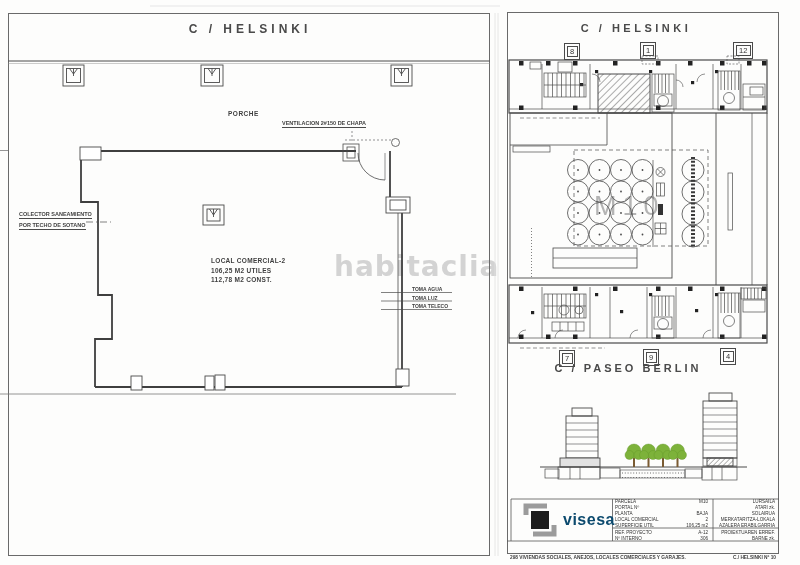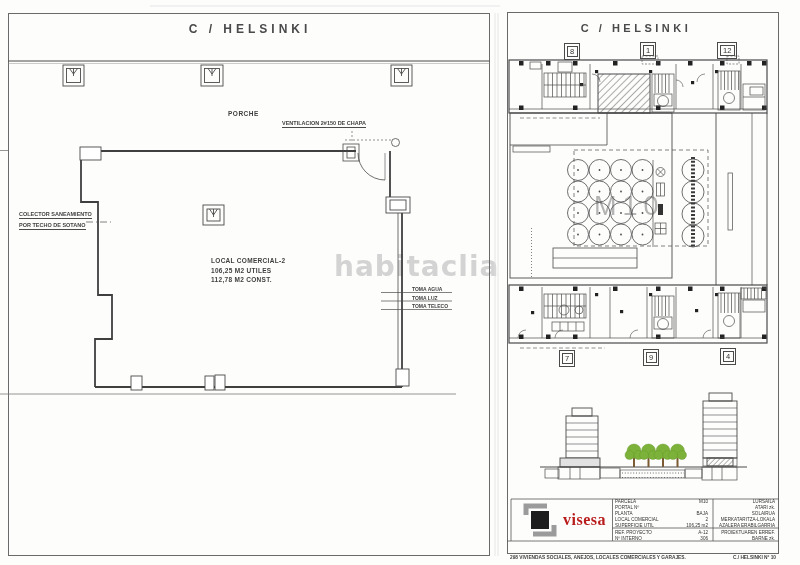--- a/index.html
+++ b/index.html
@@ -12,22 +12,22 @@
   .big-gray{position:absolute;z-index:0;color:rgba(120,120,120,0.55);}
   .underl{border-bottom:0.8px solid #4a4a4a;padding-bottom:1px;}
   .numbox{position:absolute;z-index:2;border:1px solid #4a4a4a;padding:1.5px;background:transparent;}
   .numbox>span{display:block;border:1px solid #4a4a4a;font-size:7.5px;line-height:1;
                padding:1px 2.5px;color:#333;text-align:center;}
   .tb{position:absolute;z-index:2;font-size:4.6px;line-height:6px;color:#333;}
   .tb-row{position:relative;height:6px;}
   .tb-row .lbl{position:absolute;left:2px;top:0;}
   .tb-row .val{position:absolute;right:69px;top:0;text-align:right;}
   .tb-row .eu{position:absolute;right:2px;top:0;text-align:right;}
-  .visesa-text{font-family:Liberation Serif, serif;font-weight:bold;font-size:16px;
-               letter-spacing:0.5px;color:#b91c1c;}
+  .visesa-text{font-family:Liberation Sans, sans-serif;font-weight:bold;font-size:16px;
+               letter-spacing:0.5px;color:#0c4a6e;}
 </style>
 </head>
 <body>
 
 <div class="page">
 
   <div class="watermark" style="left:334px;top:250px;font-size:28px;letter-spacing:1px;">habitaclia</div>
   <div class="big-gray" style="left:594px;top:191px;font-size:27px;letter-spacing:6px;font-weight:400;">M10</div>
 
   <svg style="left:0;width:500px;height:565px;" viewBox="0 0 500 565">
@@ -349,28 +349,29 @@
   <div class="t underl" style="left:19px;top:211px;font-size:5.5px;">COLECTOR SANEAMIENTO</div>
   <div class="t underl" style="left:19px;top:222px;font-size:5.5px;">POR TECHO DE SOTANO</div>
   <div class="t" style="left:211px;top:257px;font-size:6.5px;letter-spacing:0.3px;">LOCAL COMERCIAL-2</div>
   <div class="t" style="left:211px;top:266.5px;font-size:6.5px;letter-spacing:0.3px;">106,25 M2 UTILES</div>
   <div class="t" style="left:211px;top:276px;font-size:6.5px;letter-spacing:0.3px;">112,78 M2 CONST.</div>
   <div class="t" style="left:412px;top:286px;font-size:5px;">TOMA AGUA</div>
   <div class="t" style="left:412px;top:294.5px;font-size:5px;">TOMA LUZ</div>
   <div class="t" style="left:412px;top:303px;font-size:5px;">TOMA TELECO</div>
 
   <div class="t" style="left:536px;top:22px;width:200px;text-align:center;font-size:11px;letter-spacing:3.5px;color:#4a4a4a;">C / HELSINKI</div>
+  <div class="t" style="left:528px;top:362px;width:200px;text-align:center;font-size:11px;letter-spacing:3px;color:#4a4a4a;">C / PASEO BERLIN</div>
 
   <div class="numbox" style="left:564px;top:43px;">
     <span>8</span>
     </div>
   <div class="numbox" style="left:640px;top:42px;">
     <span>1</span>
     </div>
-  <div class="numbox" style="left:717px;top:42px;">
+  <div class="numbox" style="left:733px;top:42px;">
     <span>12</span>
     </div>
   <div class="numbox" style="left:559px;top:350px;">
     <span>7</span>
     </div>
   <div class="numbox" style="left:643px;top:349px;">
     <span>9</span>
     </div>
   <div class="numbox" style="left:720px;top:348px;">
     <span>4</span>

